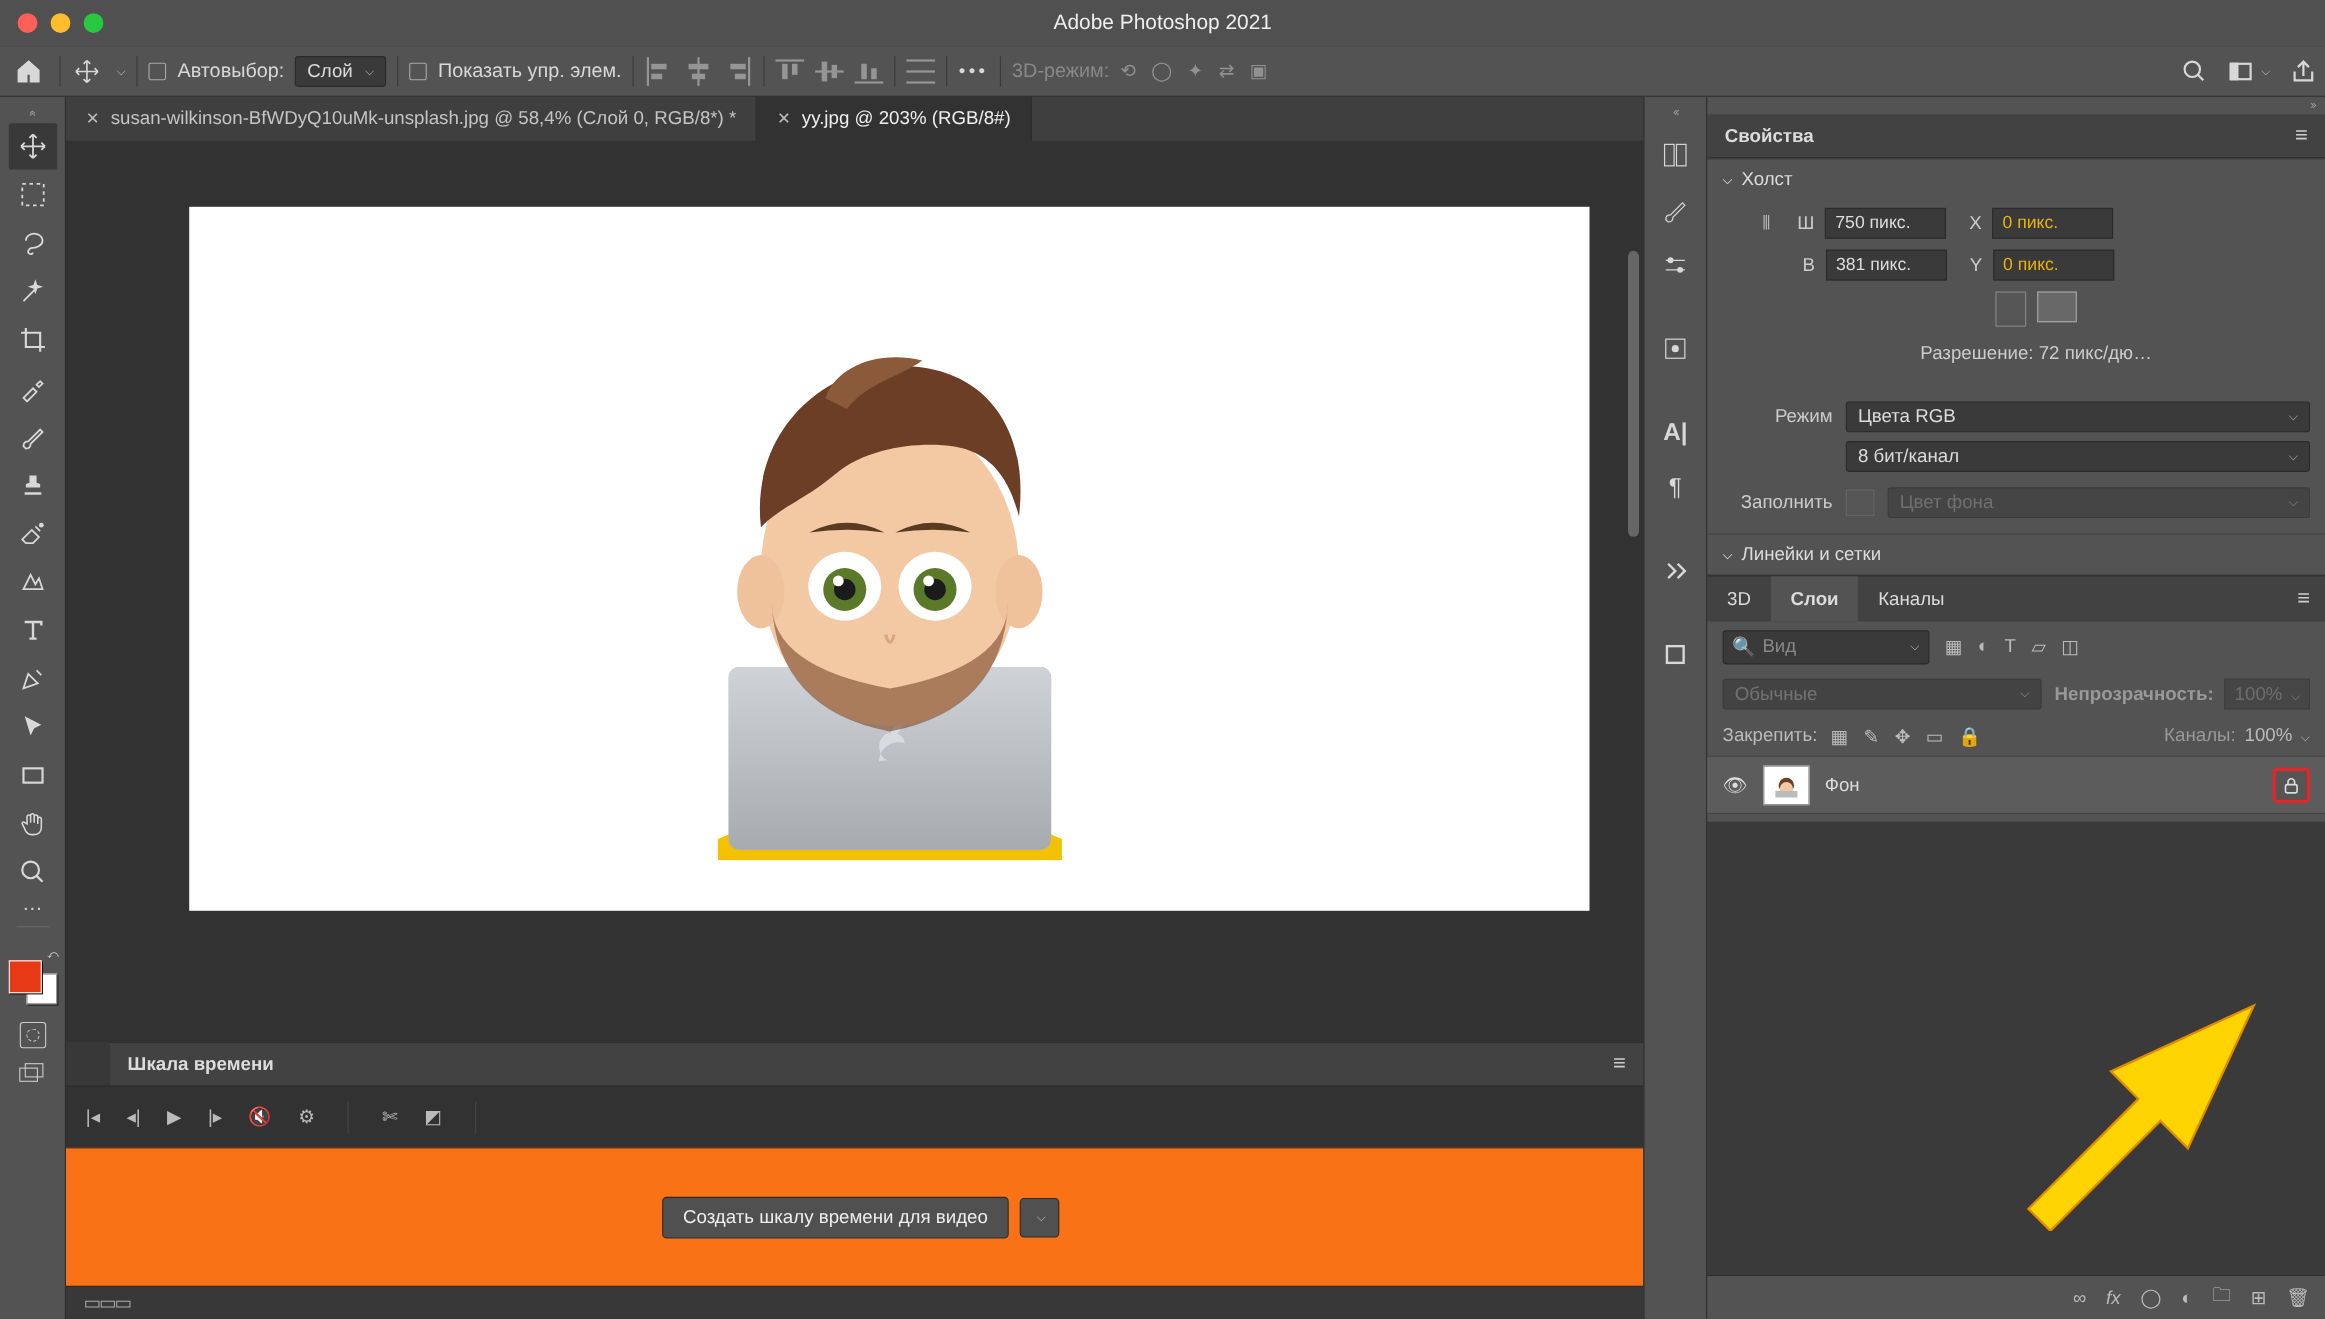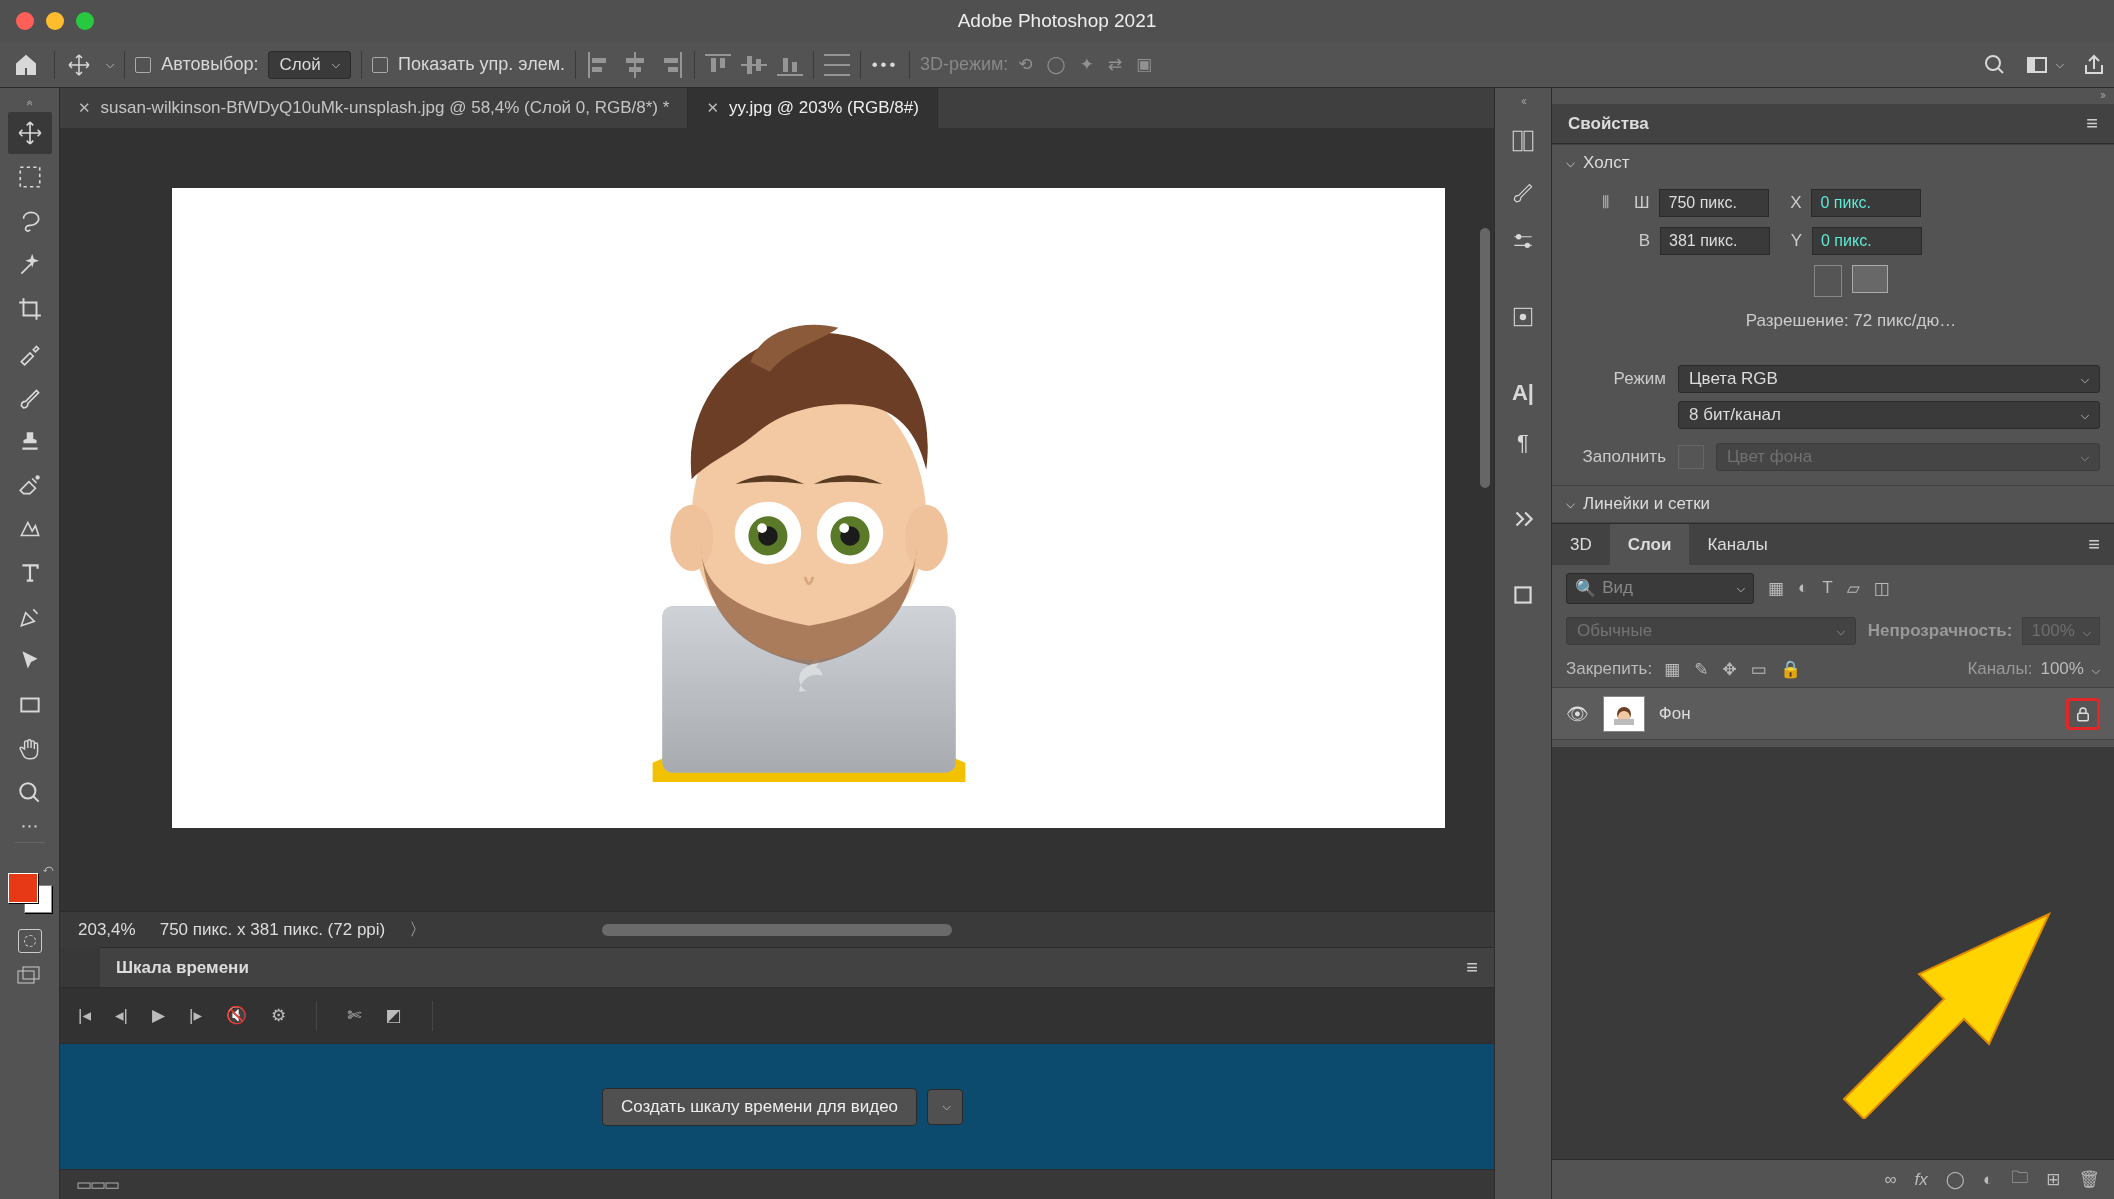--- a/index.html
+++ b/index.html
@@ -67,21 +67,21 @@
   .memoji{width:430px;margin-top:40px;}
   .vscroll{position:absolute;right:4px;top:0;bottom:0;width:10px;}
   .vscroll .thumb{position:absolute;top:100px;width:10px;height:260px;background:#666;border-radius:5px;}
   .status{height:36px;background:#3a3a3a;display:flex;align-items:center;padding:0 18px;gap:24px;color:#ddd;font-size:17px;border-top:1px solid #2c2c2c;position:relative;}
   .status .hscroll{position:absolute;left:50%;transform:translateX(-50%);width:350px;height:12px;background:#6a6a6a;border-radius:6px;}
   .timeline-head{height:40px;background:#424242;display:flex;align-items:center;padding:0 16px;border-top:1px solid #2c2c2c;margin-left:40px;}
   .timeline-head .tl-menu{margin-left:auto;color:#ccc;font-size:20px;}
   .timeline-ctrl{height:56px;background:#323232;display:flex;align-items:center;padding:0 18px;gap:24px;border-top:1px solid #2c2c2c;}
   .tl-btn{color:#bbb;font-size:17px;}
   .tl-sep{width:1px;height:30px;background:#464646;margin:0 6px;}
-  .timeline-body{height:126px;background:#0c4a6e;display:flex;align-items:center;justify-content:center;border-top:1px solid #2c2c2c;gap:10px;padding-left:11px;}
+  .timeline-body{height:126px;background:#f97316;display:flex;align-items:center;justify-content:center;border-top:1px solid #2c2c2c;gap:10px;padding-left:11px;}
   .tl-create{background:#505050;border:1px solid #2a2a2a;border-radius:4px;padding:8px 18px;color:#eee;font-size:17px;}
   .tl-create-chev{width:36px;height:36px;background:#505050;border:1px solid #2a2a2a;border-radius:4px;display:flex;align-items:center;justify-content:center;}
   .frame-strip{height:30px;background:#383838;border-top:1px solid #2c2c2c;display:flex;align-items:center;padding:0 16px;color:#aaa;}
 
   .dockL{width:58px;background:#535353;border-left:1px solid #2c2c2c;border-right:1px solid #2c2c2c;display:flex;flex-direction:column;align-items:center;padding-top:6px;gap:16px;}
   .dockL .collapse{color:#999;font-size:12px;letter-spacing:-2px;}
   .dock-btn{width:34px;height:34px;display:flex;align-items:center;justify-content:center;border-radius:3px;color:#d8d8d8;}
   .dock-gap{height:10px;}
 
   .right{width:562px;background:#535353;display:flex;flex-direction:column;}
@@ -91,21 +91,21 @@
   .panel-tab .pt-menu{margin-left:auto;color:#ccc;font-size:20px;}
   .props{padding:10px 14px 6px 14px;background:#535353;}
   .prop-row{display:flex;align-items:center;gap:12px;margin-bottom:14px;}
   .prop-ico{width:30px;height:30px;border:1px solid #aaa;display:flex;align-items:center;justify-content:center;font-size:13px;}
   .collapser{display:flex;align-items:center;gap:8px;padding:8px 14px;border-top:1px solid #424242;font-size:17px;}
   .collapser .tri{font-size:12px;}
   .field-grid{padding:8px 14px 16px 50px;}
   .fg-row{display:flex;align-items:center;gap:10px;margin-bottom:10px;}
   .fg-lbl{width:22px;text-align:right;color:#ccc;}
   .fg-inp{background:var(--input);border:1px solid var(--input-border);padding:4px 8px;width:110px;color:#ddd;font-size:16px;}
-  .fg-inp.dis{color:#5eead4;}
+  .fg-inp.dis{color:#eab308;}
   .link-ico{color:#bbb;margin-right:8px;}
   .orient{display:flex;gap:10px;justify-content:center;margin:8px 0 14px;}
   .orient-btn{width:34px;height:30px;border:1px solid #888;background:#555;}
   .orient-btn.active{background:#686868;border-color:#aaa;}
   .res-row{text-align:center;color:#ccc;margin-bottom:14px;}
   .sel-row{display:flex;align-items:center;gap:12px;padding:4px 14px;}
   .sel-row .s-lbl{width:100px;text-align:right;color:#ccc;}
   .sel-row .sel{flex:1;}
   .sel-row.dis .sel{opacity:.55;}
 
@@ -401,26 +401,20 @@
           <circle cx="172" cy="260" r="5" fill="#fff"></circle>
           <circle cx="256" cy="260" r="5" fill="#fff"></circle>
 
           <path d="M216 310 q4 14 8 0" stroke="#d9a77d" stroke-width="3" fill="none"></path>
         </svg>
       </div>
       <div class="vscroll">
           <div class="thumb"></div>
         </div>
     </div>
-    <div class="status">
-      <span>203,4%</span>
-      <span>750 пикс. x 381 пикс. (72 ppi)</span>
-      <span style="color:#bbb">〉</span>
-      <div class="hscroll"></div>
-    </div>
     <div class="timeline-head">
       <span style="font-weight:bold;">Шкала времени</span>
       <span class="tl-menu">≡</span>
     </div>
     <div class="timeline-ctrl">
       <span class="tl-btn">|◂</span>
       <span class="tl-btn">◂|</span>
       <span class="tl-btn">▶</span>
       <span class="tl-btn">|▸</span>
       <span class="tl-btn">🔇</span>

